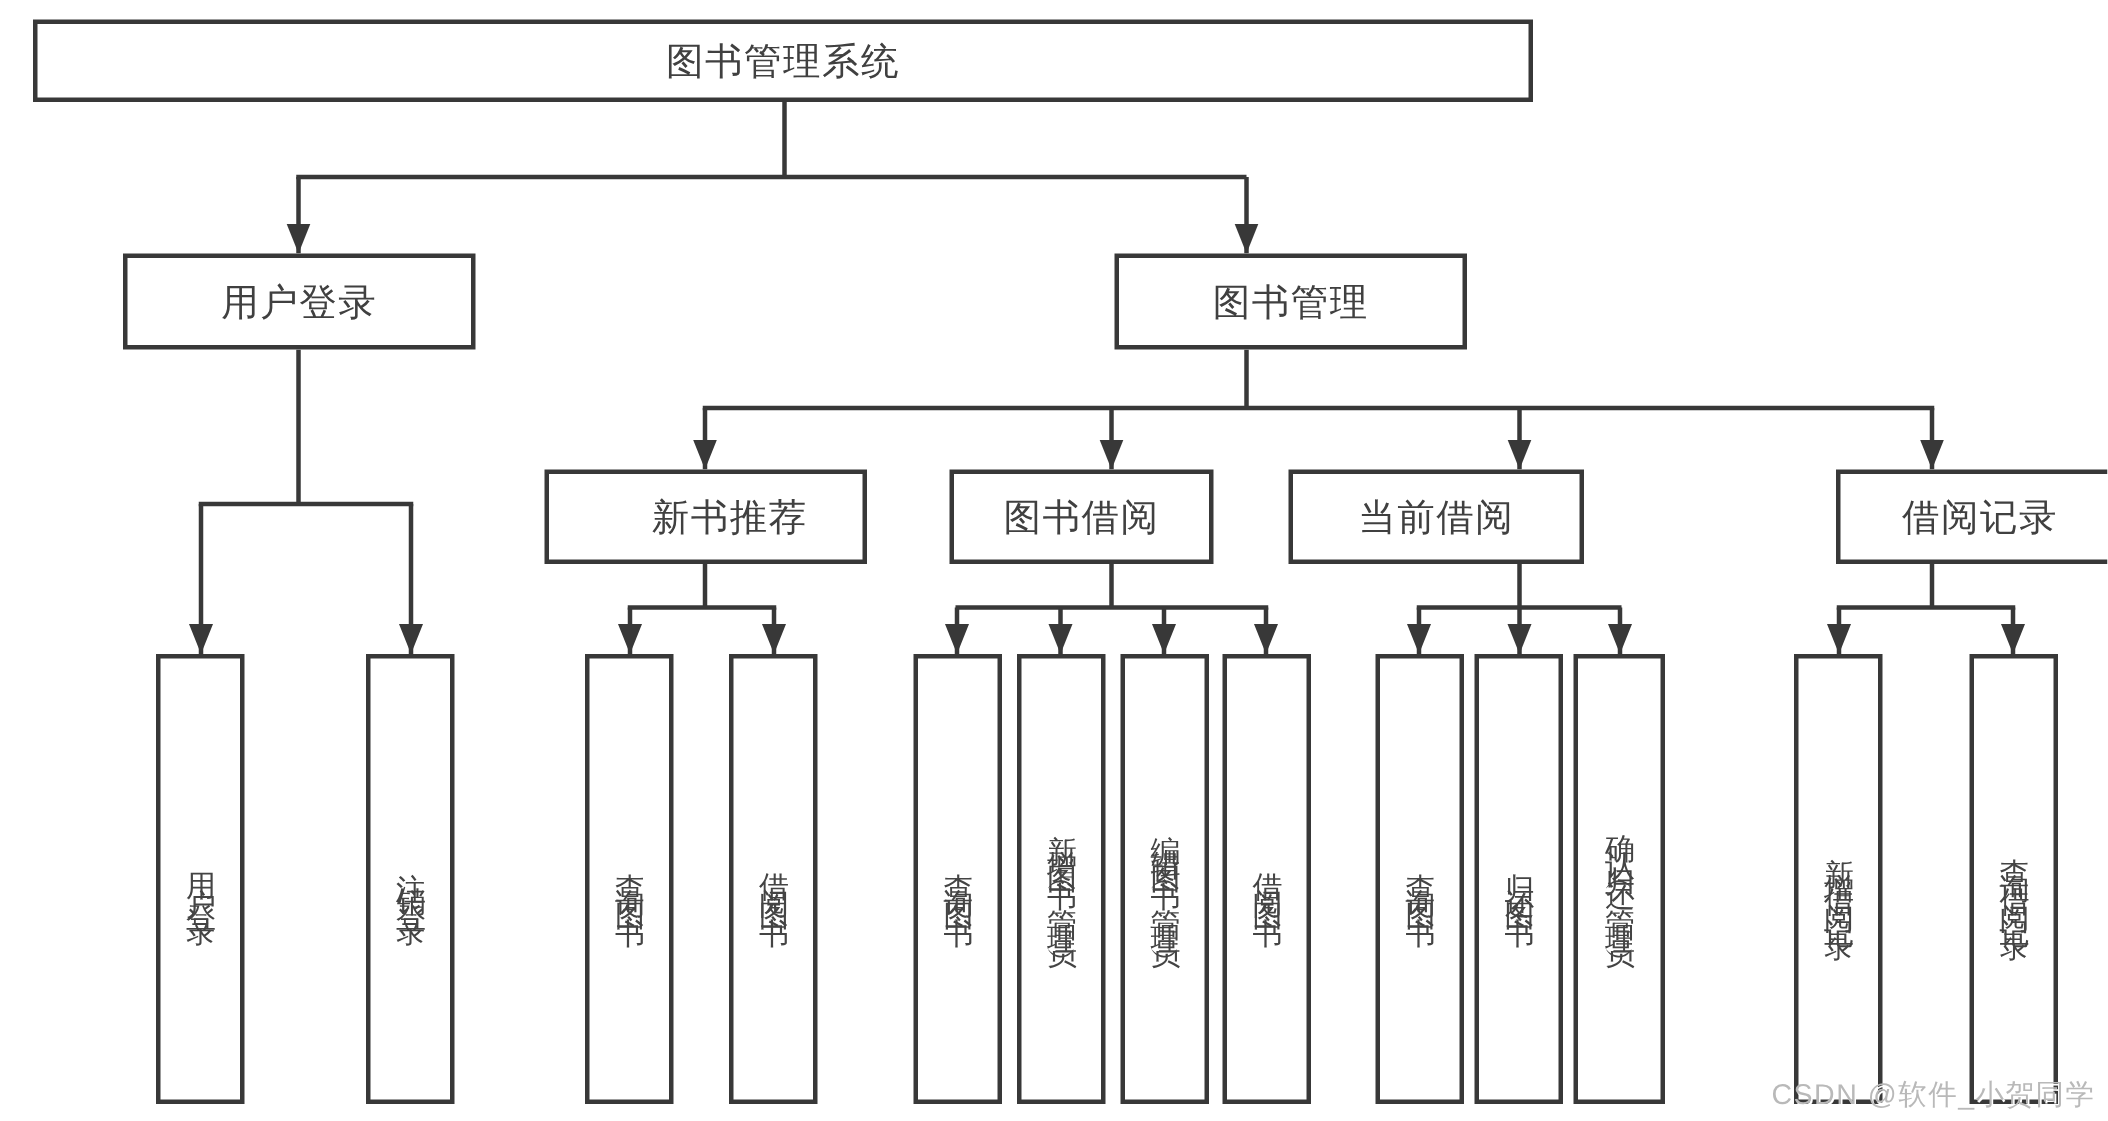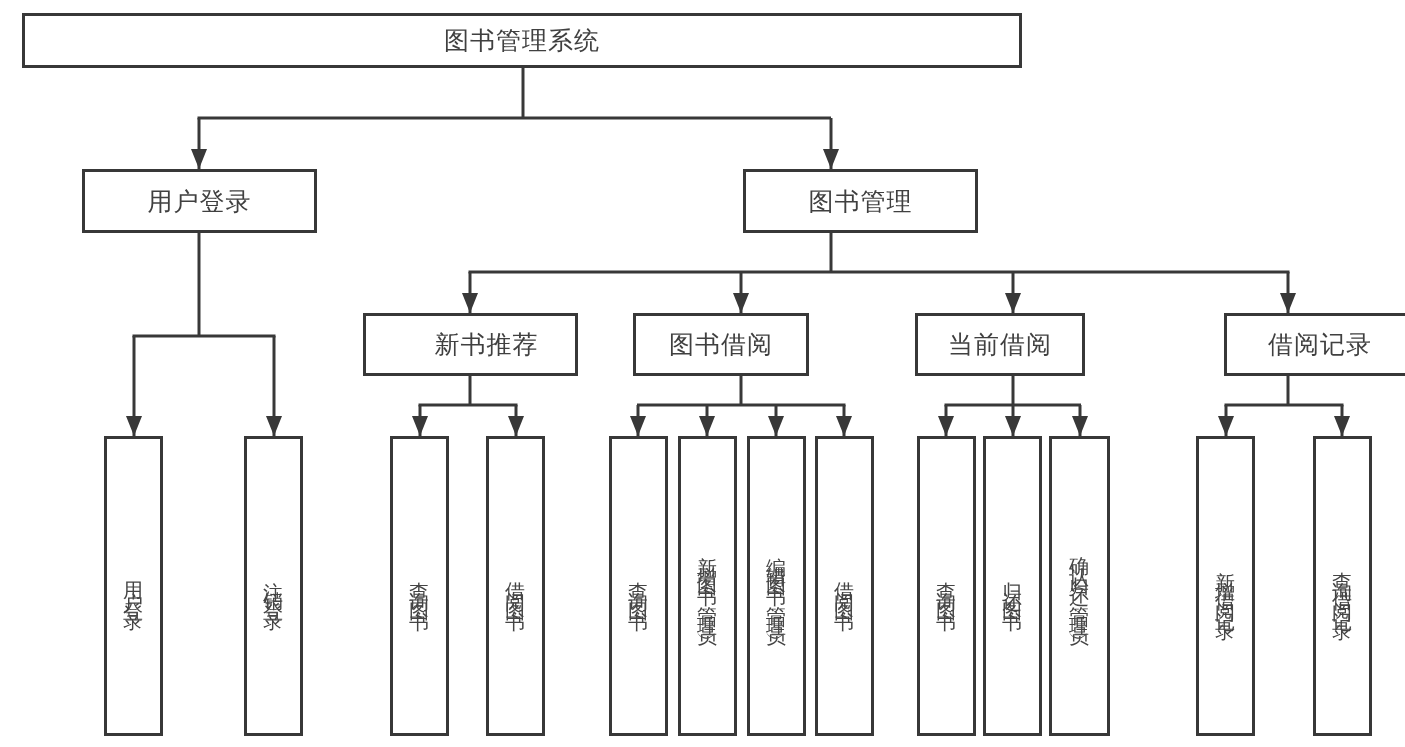--- a/index.html
+++ b/index.html
@@ -113,21 +113,21 @@
   <div class="node hnode" style="left:713px; top:169px; width:235px; height:64px;margin-left:30px;">
     <span>图书管理</span>
   </div>
 
   <div class="node hnode" style="left:363px; top:313px; width:215px; height:63px;padding-left:32px;">
     <span>新书推荐</span>
   </div>
   <div class="node hnode" style="left:633px; top:313px; width:176px; height:63px;">
     <span>图书借阅</span>
   </div>
-  <div class="node hnode" style="left:915px; top:313px; width:170px; height:63px;">
+  <div class="node hnode" style="left:859px; top:313px; width:197px; height:63px;">
     <span>当前借阅</span>
   </div>
   <div class="node hnode" style="left:1224px; top:313px; width:192px; height:63px;">
     <span>借阅记录</span>
   </div>
 
   <div class="node vnode" style="left:104px; top:436px; width:59px; height:300px;">
     <span class="vtext">用户登录</span>
   </div>
   <div class="node vnode" style="left:244px; top:436px; width:59px; height:300px;">
@@ -164,14 +164,15 @@
     <span class="vtext">确认归还（管理员）</span>
   </div>
 
   <div class="node vnode" style="left:1196px; top:436px; width:59px; height:300px;">
     <span class="vtext">新增借阅记录</span>
   </div>
   <div class="node vnode" style="left:1313px; top:436px; width:59px; height:300px;">
     <span class="vtext">查询借阅记录</span>
   </div>
 
+  <div class="watermark">CSDN @软件_小贺同学</div>
 
 </div>
 
 </body></html>

